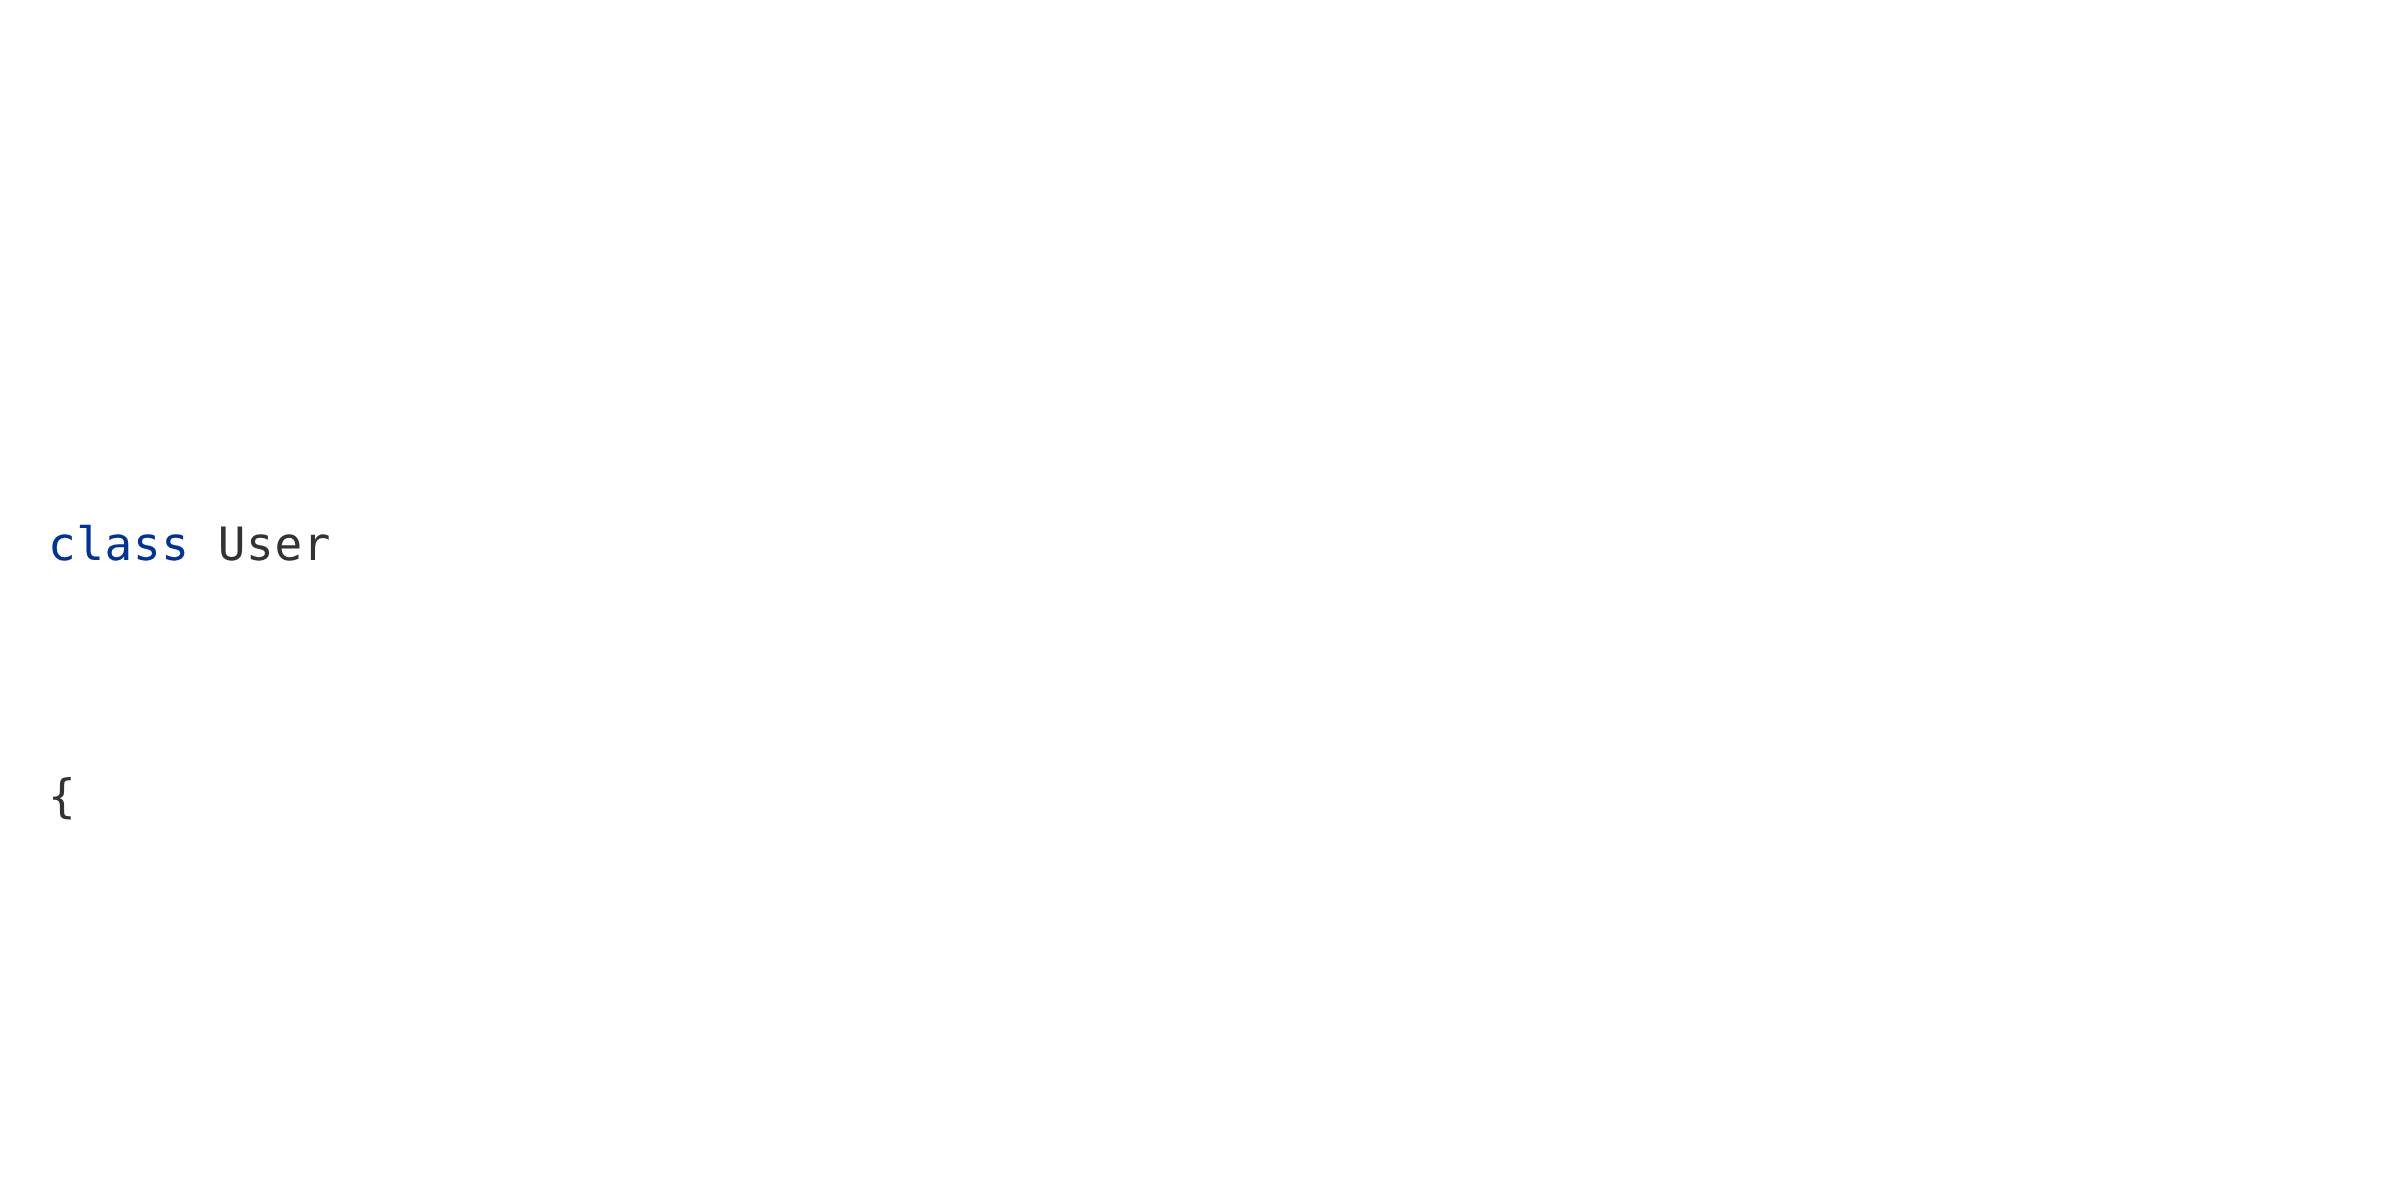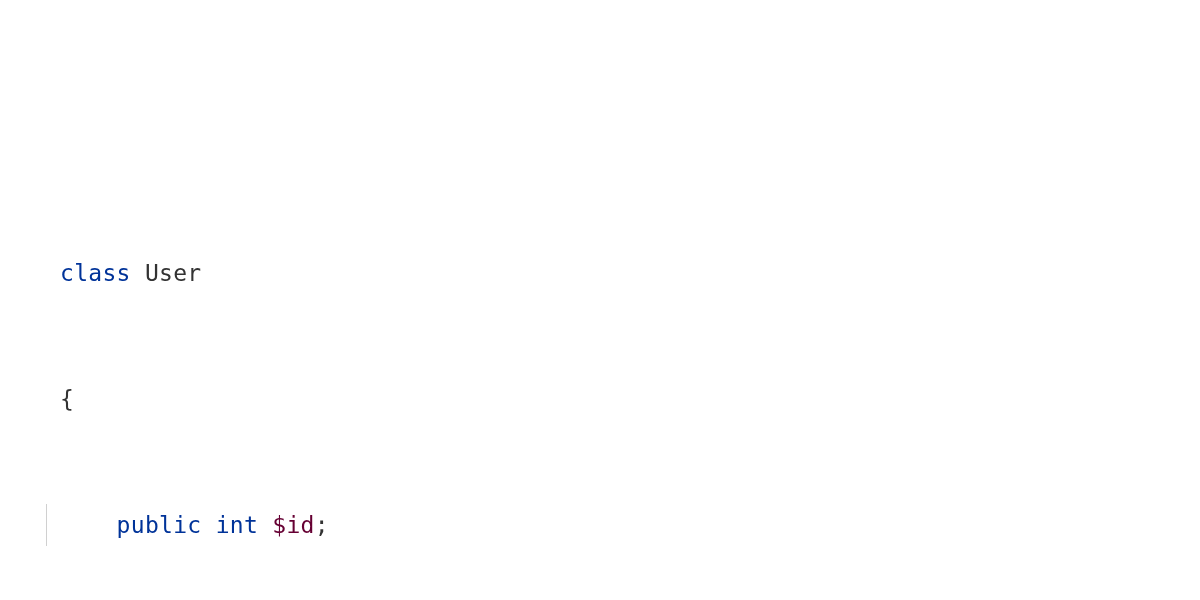--- a/index.html
+++ b/index.html
@@ -19,21 +19,21 @@
     }
     .editor {
       padding: 0;
       position: relative;
     }
     .line {
       display: flex;
       position: relative;
     }
     .line-content {
-      padding-left: 60px;
+      padding-left: 24px;
       position: relative;
     }
     .indent-guide {
       position: absolute;
       width: 1px;
       background: #d0d0d0;
       top: 0;
       bottom: 0;
     }
     .kw-class { color: #003399; }
@@ -49,24 +49,20 @@
 
 
 
 <div class="editor">
   <div class="line">
     <div class="line-content"><span class="kw-class">class</span> <span class="class-name">User</span></div>
   </div>
   <div class="line">
     <div class="line-content"><span class="punct">{</span></div>
   </div>
-  <div class="line">
-    <div class="indent-guide guide1"></div>
-    <div class="line-content">    <span class="kw-public">public</span> <span class="type-int">int</span> <span class="var-name">$id</span><span class="punct">;</span></div>
-  </div>
   
   
   
   
   
   
   
   
   
   

